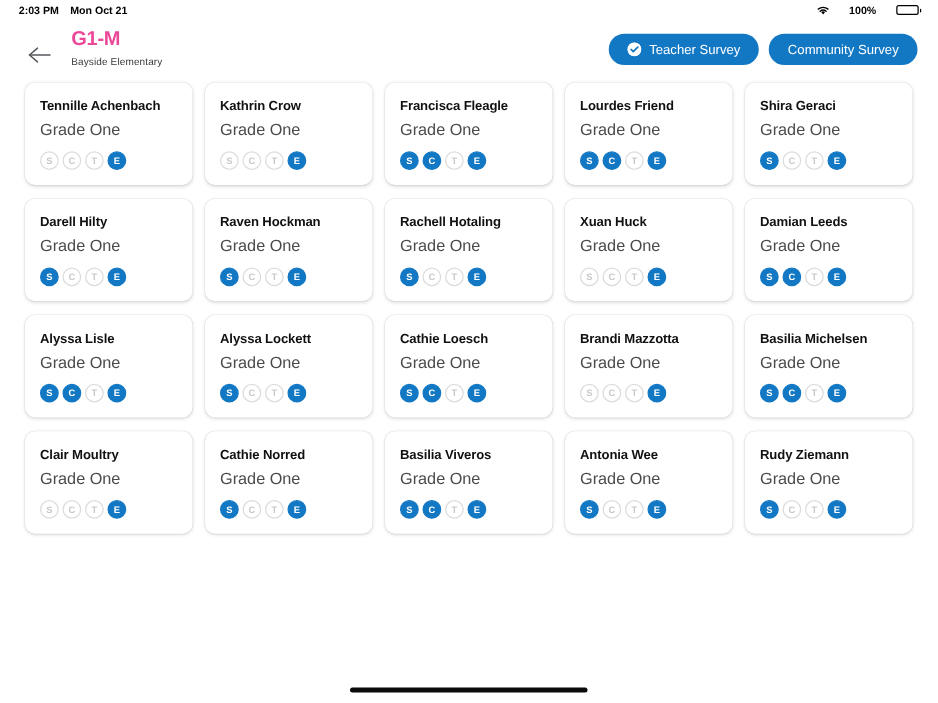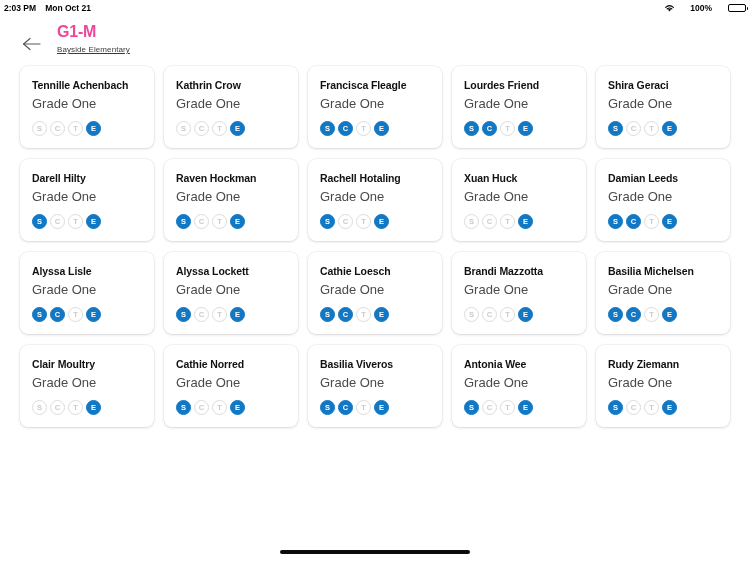--- a/index.html
+++ b/index.html
@@ -8,21 +8,21 @@
     background: #ffffff;
     font-family: "Liberation Sans", sans-serif;
     overflow: hidden;
   }
 
   
   .statusbar {
     height: 16px;
     display: flex;
     align-items: center;
-    padding: 0 4px;
+    padding: 0 15px;
     font-size: 8.5px;
     color: #000;
     font-weight: 600;
   }
   .sb-left { display: flex; align-items: center; gap: 9px; }
   .sb-right { margin-left: auto; display: flex; align-items: center; gap: 16px; }
   .wifi-icon { width: 10px; height: 8px; position: relative; display:inline-block; }
   .wifi-icon svg { display:block; }
   .batt {
     width: 18px; height: 8px;
@@ -51,21 +51,21 @@
     cursor: pointer;
     flex: 0 0 auto;
   }
   .back-btn svg { display: block; }
   .title-block { margin-left: 11px; margin-top: 2px; }
   .page-title {
     font-size: 16px; font-weight: bold; color: #ec4899; letter-spacing: -0.2px;
     line-height: 19px;
   }
   .page-sub {
-    font-size: 8px; color: #3b3b3b; margin-top: 4px; letter-spacing: 0.1px; text-decoration: underline;
+    font-size: 8px; color: #3b3b3b; margin-top: 4px; letter-spacing: 0.1px;
   }
   .header-actions {
     margin-left: auto;
     display: flex; gap: 8px;
     margin-top: 7px;
   }
   .pill {
     border: none;
     background: #1378c4;
     color: #ffffff;
@@ -165,20 +165,34 @@
   <div class="back-btn">
     <svg width="19" height="14" viewBox="0 0 19 14">
       <path d="M8 1.5 L1.6 7 L8 12.5" stroke="#55585c" stroke-width="1.2" fill="none" stroke-linecap="round" stroke-linejoin="round"></path>
       <path d="M1.6 7 H18" stroke="#55585c" stroke-width="1.2" fill="none" stroke-linecap="round"></path>
     </svg>
   </div>
   <div class="title-block">
     <div class="page-title">G1-M</div>
     <div class="page-sub">Bayside Elementary</div>
   </div>
+  <div class="header-actions">
+    <button class="pill">
+      <span class="check">
+        <svg width="11" height="11" viewBox="0 0 11 11">
+          <circle cx="5.5" cy="5.5" r="5.5" fill="#ffffff"></circle>
+          <path d="M2.9 5.6 L4.6 7.3 L8.2 3.7" stroke="#1378c4" stroke-width="1.4" fill="none" stroke-linecap="round" stroke-linejoin="round"></path>
+        </svg>
+      </span>
+      <span>Teacher Survey</span>
+    </button>
+    <button class="pill">
+      <span>Community Survey</span>
+    </button>
+  </div>
 </div>
 
 <div class="grid" id="student-grid">
     <div class="card">
       <div class="card-name">Tennille Achenbach</div>
       <div class="card-grade">Grade One</div>
       <div class="badges">
         <span class="badge off">S</span>
         <span class="badge off">C</span>
         <span class="badge off">T</span>

